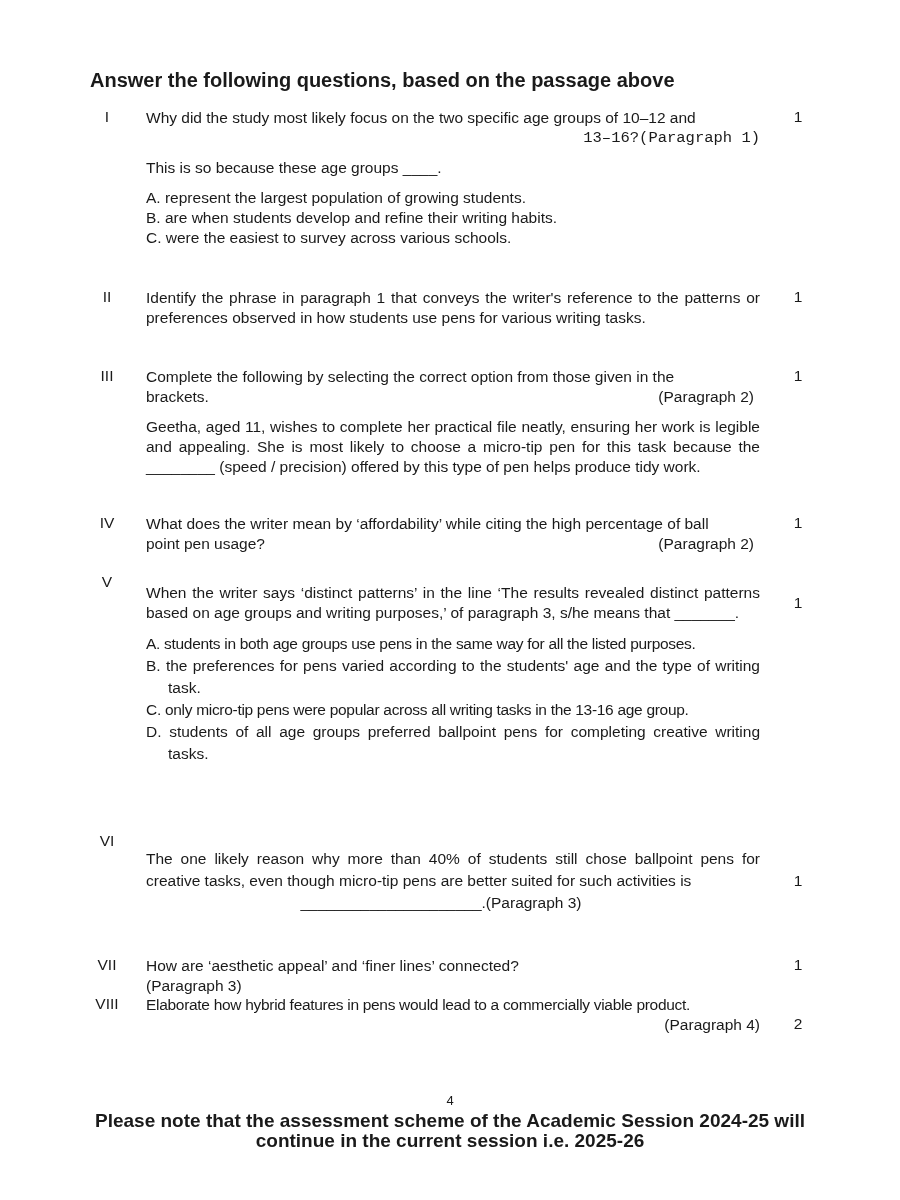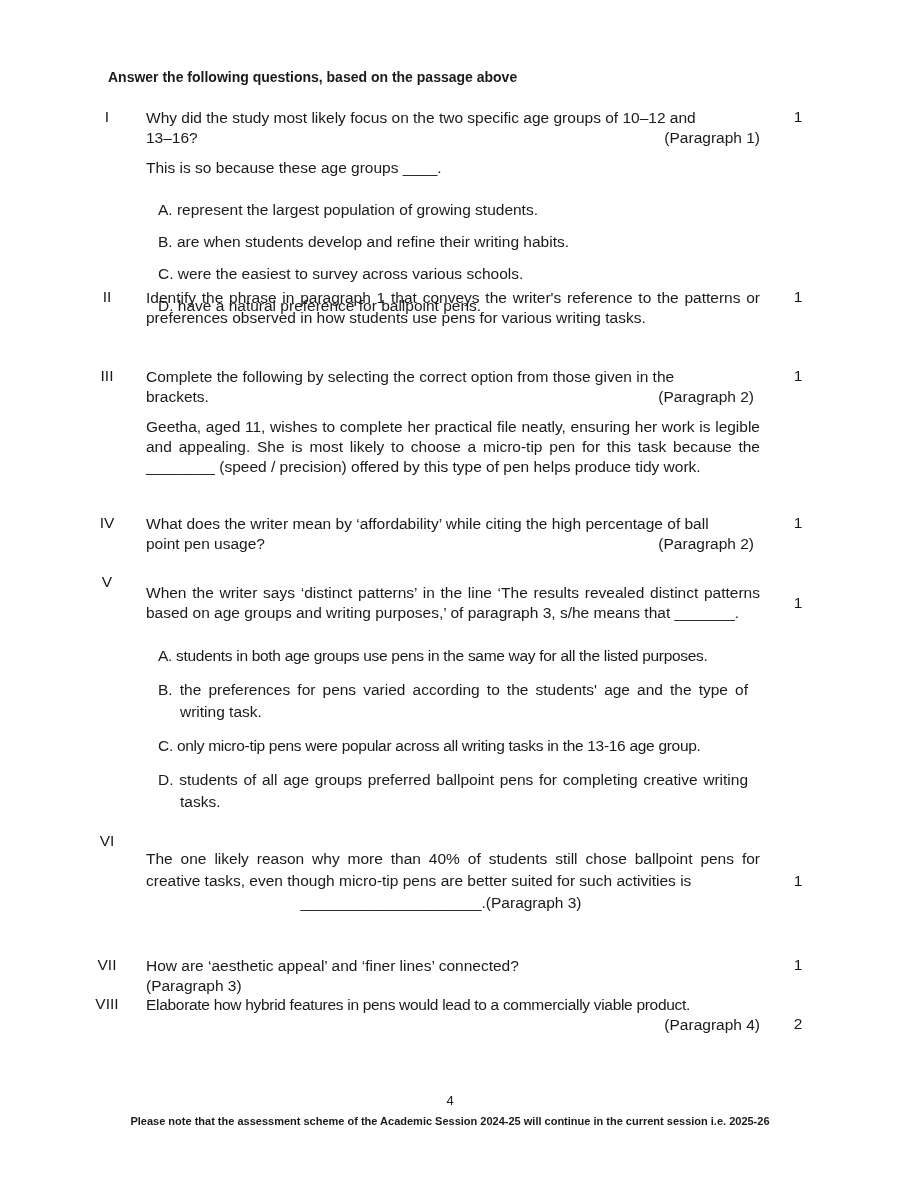--- a/index.html
+++ b/index.html
@@ -2,63 +2,62 @@
 <html><head>
 <meta charset="utf-8">
 <style>
   html, body { margin: 0; padding: 0; background: #ffffff; }
   body {
     width: 900px; height: 1200px; position: relative; overflow: hidden;
     font-family: "Liberation Sans", sans-serif; color: #1a1a1a;
     font-size: 15.5px;
   }
   .heading {
-    position: absolute; left: 108px; top: 69px;
-    font-weight: bold; font-size: 14px;
+    position: absolute; left: 90px; top: 69px;
+    font-weight: bold; font-size: 20px;
   }
   .q { position: absolute; left: 0; width: 900px; }
   .num { position: absolute; left: 86px; width: 42px; text-align: center; }
   .marks { position: absolute; left: 788px; width: 20px; text-align: center; }
   .body { position: absolute; left: 146px; width: 614px; line-height: 20px; }
   .just { text-align: justify; }
   .right { text-align: right; }
   p { margin: 0; }
   .gap { height: 10px; }
-  .opt { margin: 12px; }
+  .opt { margin: 0; }
   .hang { padding-left: 22px; text-indent: -22px; }
   .sline { line-height: 22px; }
   .page-number {
     position: absolute; top: 1093px; left: 0; width: 900px;
     text-align: center; font-size: 13px;
   }
   .footer-note {
     position: absolute; top: 1111px; left: 70px; width: 760px;
-    text-align: center; font-weight: bold; font-size: 11px; line-height: 20px;
+    text-align: center; font-weight: bold; font-size: 19px; line-height: 20px;
   }
 </style>
 </head>
 <body>
 
 <div class="heading">Answer the following questions, based on the passage above</div>
 
 <div class="q" style="top:108px;">
   <span class="num">I</span>
   <div class="body">
     <p style="white-space:nowrap;">Why did the study most likely focus on the two specific age groups of 10–12 and</p>
-    <p style="display:flex; justify-content:space-between;">
+    <p style="display:flex; justify-content:flex-end;font-family:Liberation Mono, monospace;">
       <span>13–16?</span>
       <span>(Paragraph 1)</span>
     </p>
     <div class="gap"></div>
     <p>This is so because these age groups ____.</p>
     <div class="gap"></div>
     <p class="opt">A. represent the largest population of growing students.</p>
     <p class="opt">B. are when students develop and refine their writing habits.</p>
     <p class="opt">C. were the easiest to survey across various schools.</p>
-    <p class="opt">D. have a natural preference for ballpoint pens.</p>
   </div>
   <span class="marks">1</span>
 </div>
 
 <div class="q" style="top:288px;">
   <span class="num">II</span>
   <div class="body just">Identify the phrase in paragraph 1 that conveys the writer's reference to the patterns or preferences observed in how students use pens for various writing tasks.</div>
   <span class="marks">1</span>
 </div>
 

